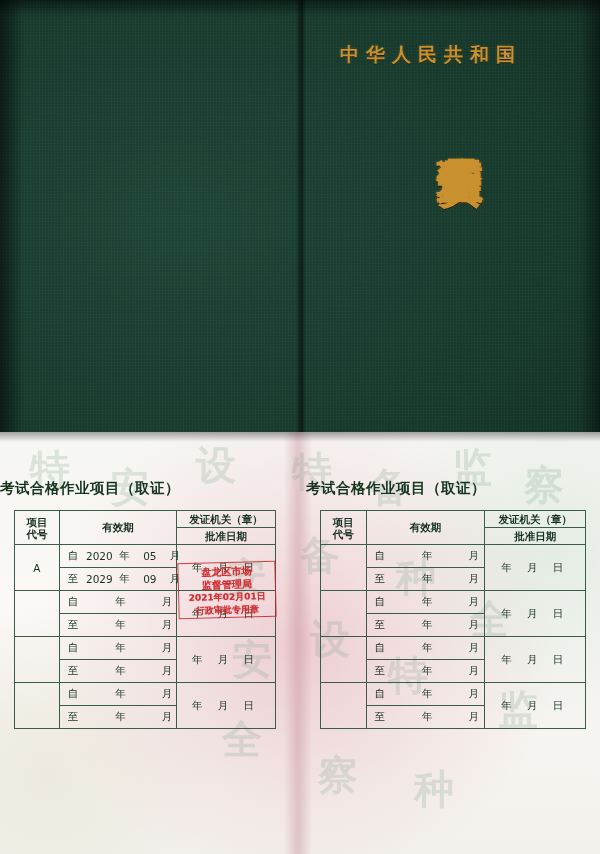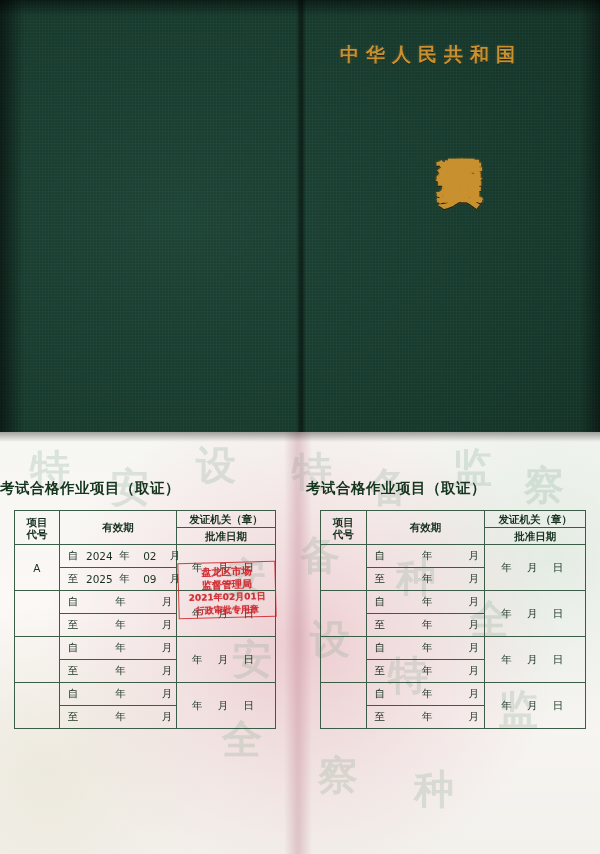--- a/index.html
+++ b/index.html
@@ -264,35 +264,35 @@
       </tr>
       <tr>
         <td class="hdr" style="height:16px;">批准日期</td>
       </tr>
 
       <tr>
         <td class="cell-code row-tall" rowspan="2">A</td>
         <td class="row-tall">
           <div class="vline">
             <span class="lead">自</span>
-            <span class="num">2024</span>
-            <span class="unit">年</span>
-            <span class="num">02</span>
+            <span class="num">2020</span>
+            <span class="unit">年</span>
+            <span class="num">05</span>
             <span class="unit">月</span>
           </div>
         </td>
         <td class="row-tall" rowspan="2">
           <span class="dateline">年  月  日</span>
         </td>
       </tr>
       <tr>
         <td class="row-tall">
           <div class="vline">
             <span class="lead">至</span>
-            <span class="num">2025</span>
+            <span class="num">2029</span>
             <span class="unit">年</span>
             <span class="num">09</span>
             <span class="unit">月</span>
           </div>
         </td>
       </tr>
 
       <tr>
         <td class="cell-code row-tall" rowspan="2"></td>
         <td class="row-tall">

